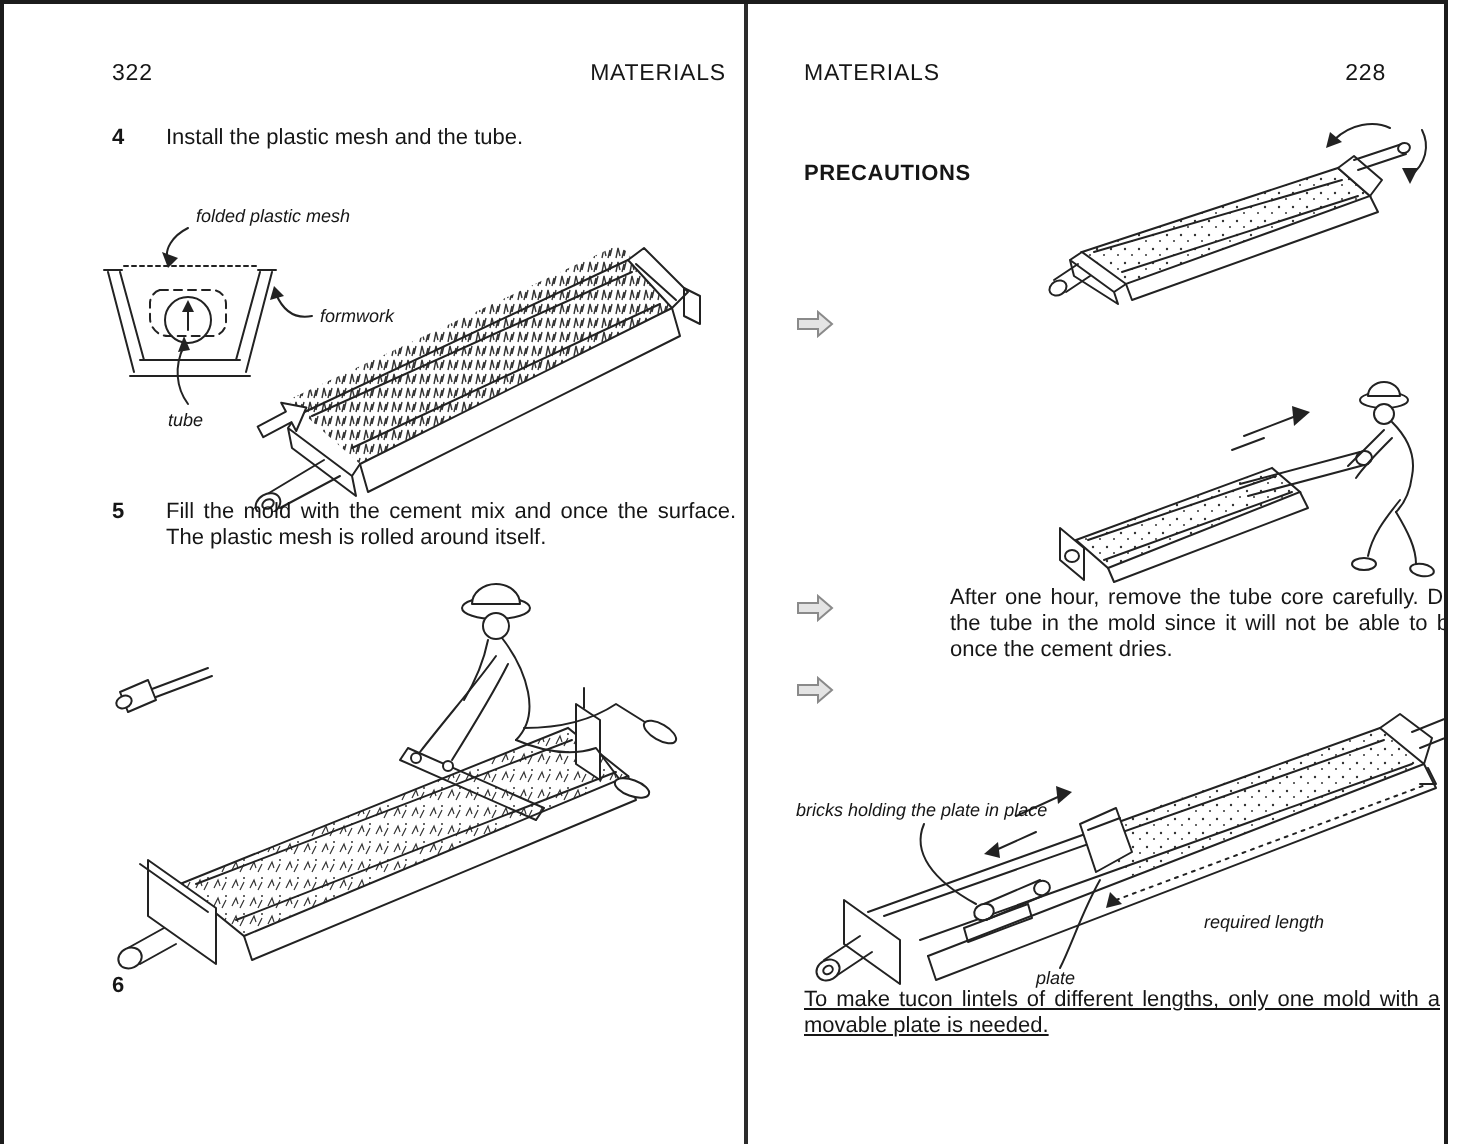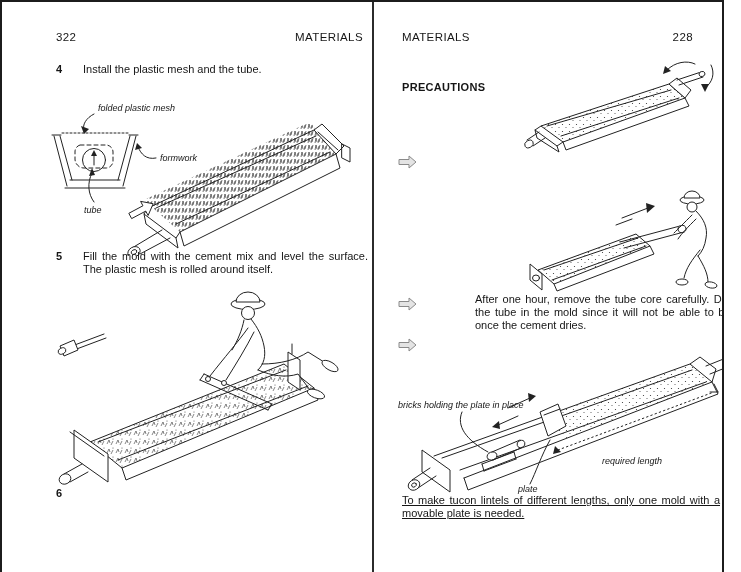--- a/index.html
+++ b/index.html
@@ -71,21 +71,21 @@
       <path class="ink" d="M200,30 L220,48 M224,42 L232,46 L232,60 L224,56 Z"></path>
       <path class="ink" d="M62,130 L66,144 L222,66 L218,52"></path>
       <path class="ink" d="M30,106 L26,112 L58,136 L62,130 M26,112 L28,122 L60,146 L58,136"></path>
       <path class="ink" d="M44,128 L14,146 M52,136 L22,152"></path>
       <ellipse class="inkf" cx="16" cy="150" rx="6.5" ry="5" transform="rotate(-30 16 150)"></ellipse>
       <ellipse class="ink" cx="16" cy="150" rx="3" ry="2.2" transform="rotate(-30 16 150)"></ellipse>
       <path class="inkf" d="M0,6 L16,6 L16,1 L26,9 L16,17 L16,12 L0,12 Z" transform="translate(8,106) rotate(-28)"></path>
     </svg>
 
     <div class="abs num" style="left:54px;top:248px;">5</div>
-    <div class="abs body just" style="left:81px;top:248px;width:285px;">Fill the mold with the cement mix and level the surface. The plastic mesh is rolled around itself.</div>
+    <div class="abs body just" style="left:81px;top:248px;width:285px;">Fill the mold with the cement mix and once the surface. The plastic mesh is rolled around itself.</div>
 
     <svg class="abs" style="left:50px;top:282px;" width="322" height="204" viewBox="0 0 322 204">
       <defs>
         <pattern id="grainp" width="9" height="9" patternUnits="userSpaceOnUse">
           <path d="M1,7 l2,-4 l1,3 M5,8 l2,-4" stroke="#333" stroke-width="0.6" fill="none"></path>
           <circle cx="7" cy="2" r="0.5" fill="#333"></circle>
         </pattern>
       </defs>
       <polygon points="38,158 232,80 262,104 70,184" fill="url(#grainp)" stroke="#222" stroke-width="1"></polygon>
       <path class="ink" d="M46,158 L234,86 M66,176 L256,102"></path>

